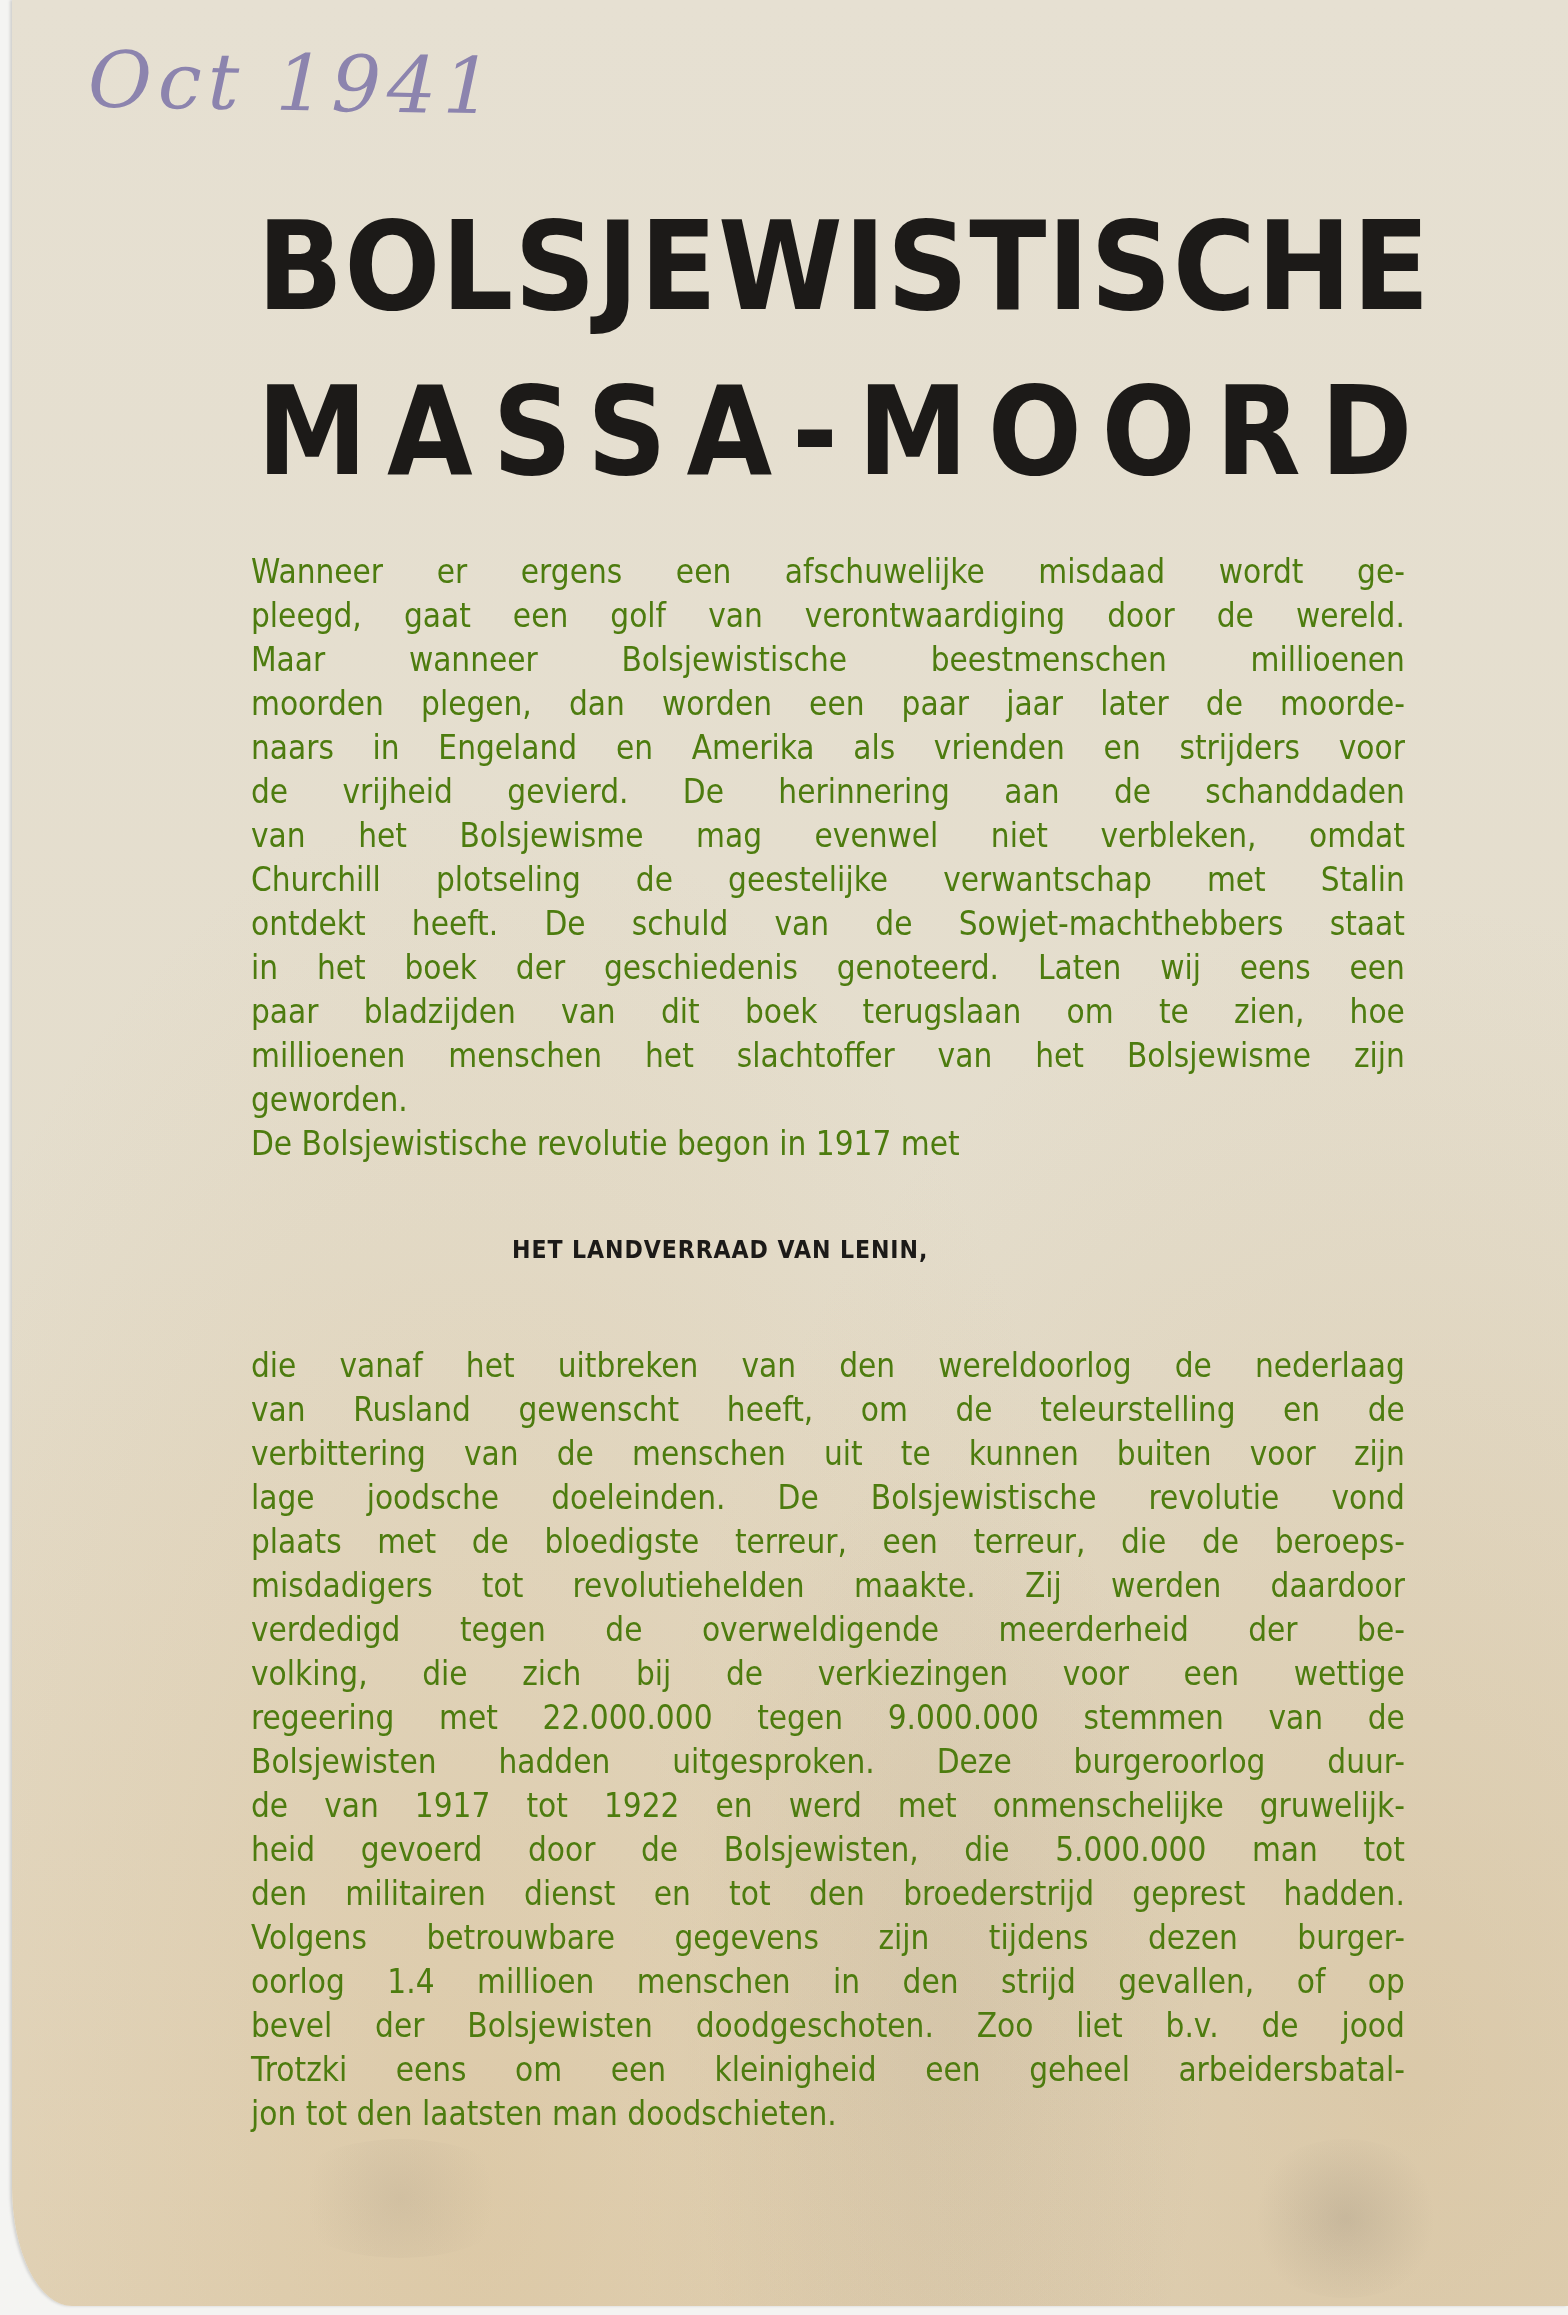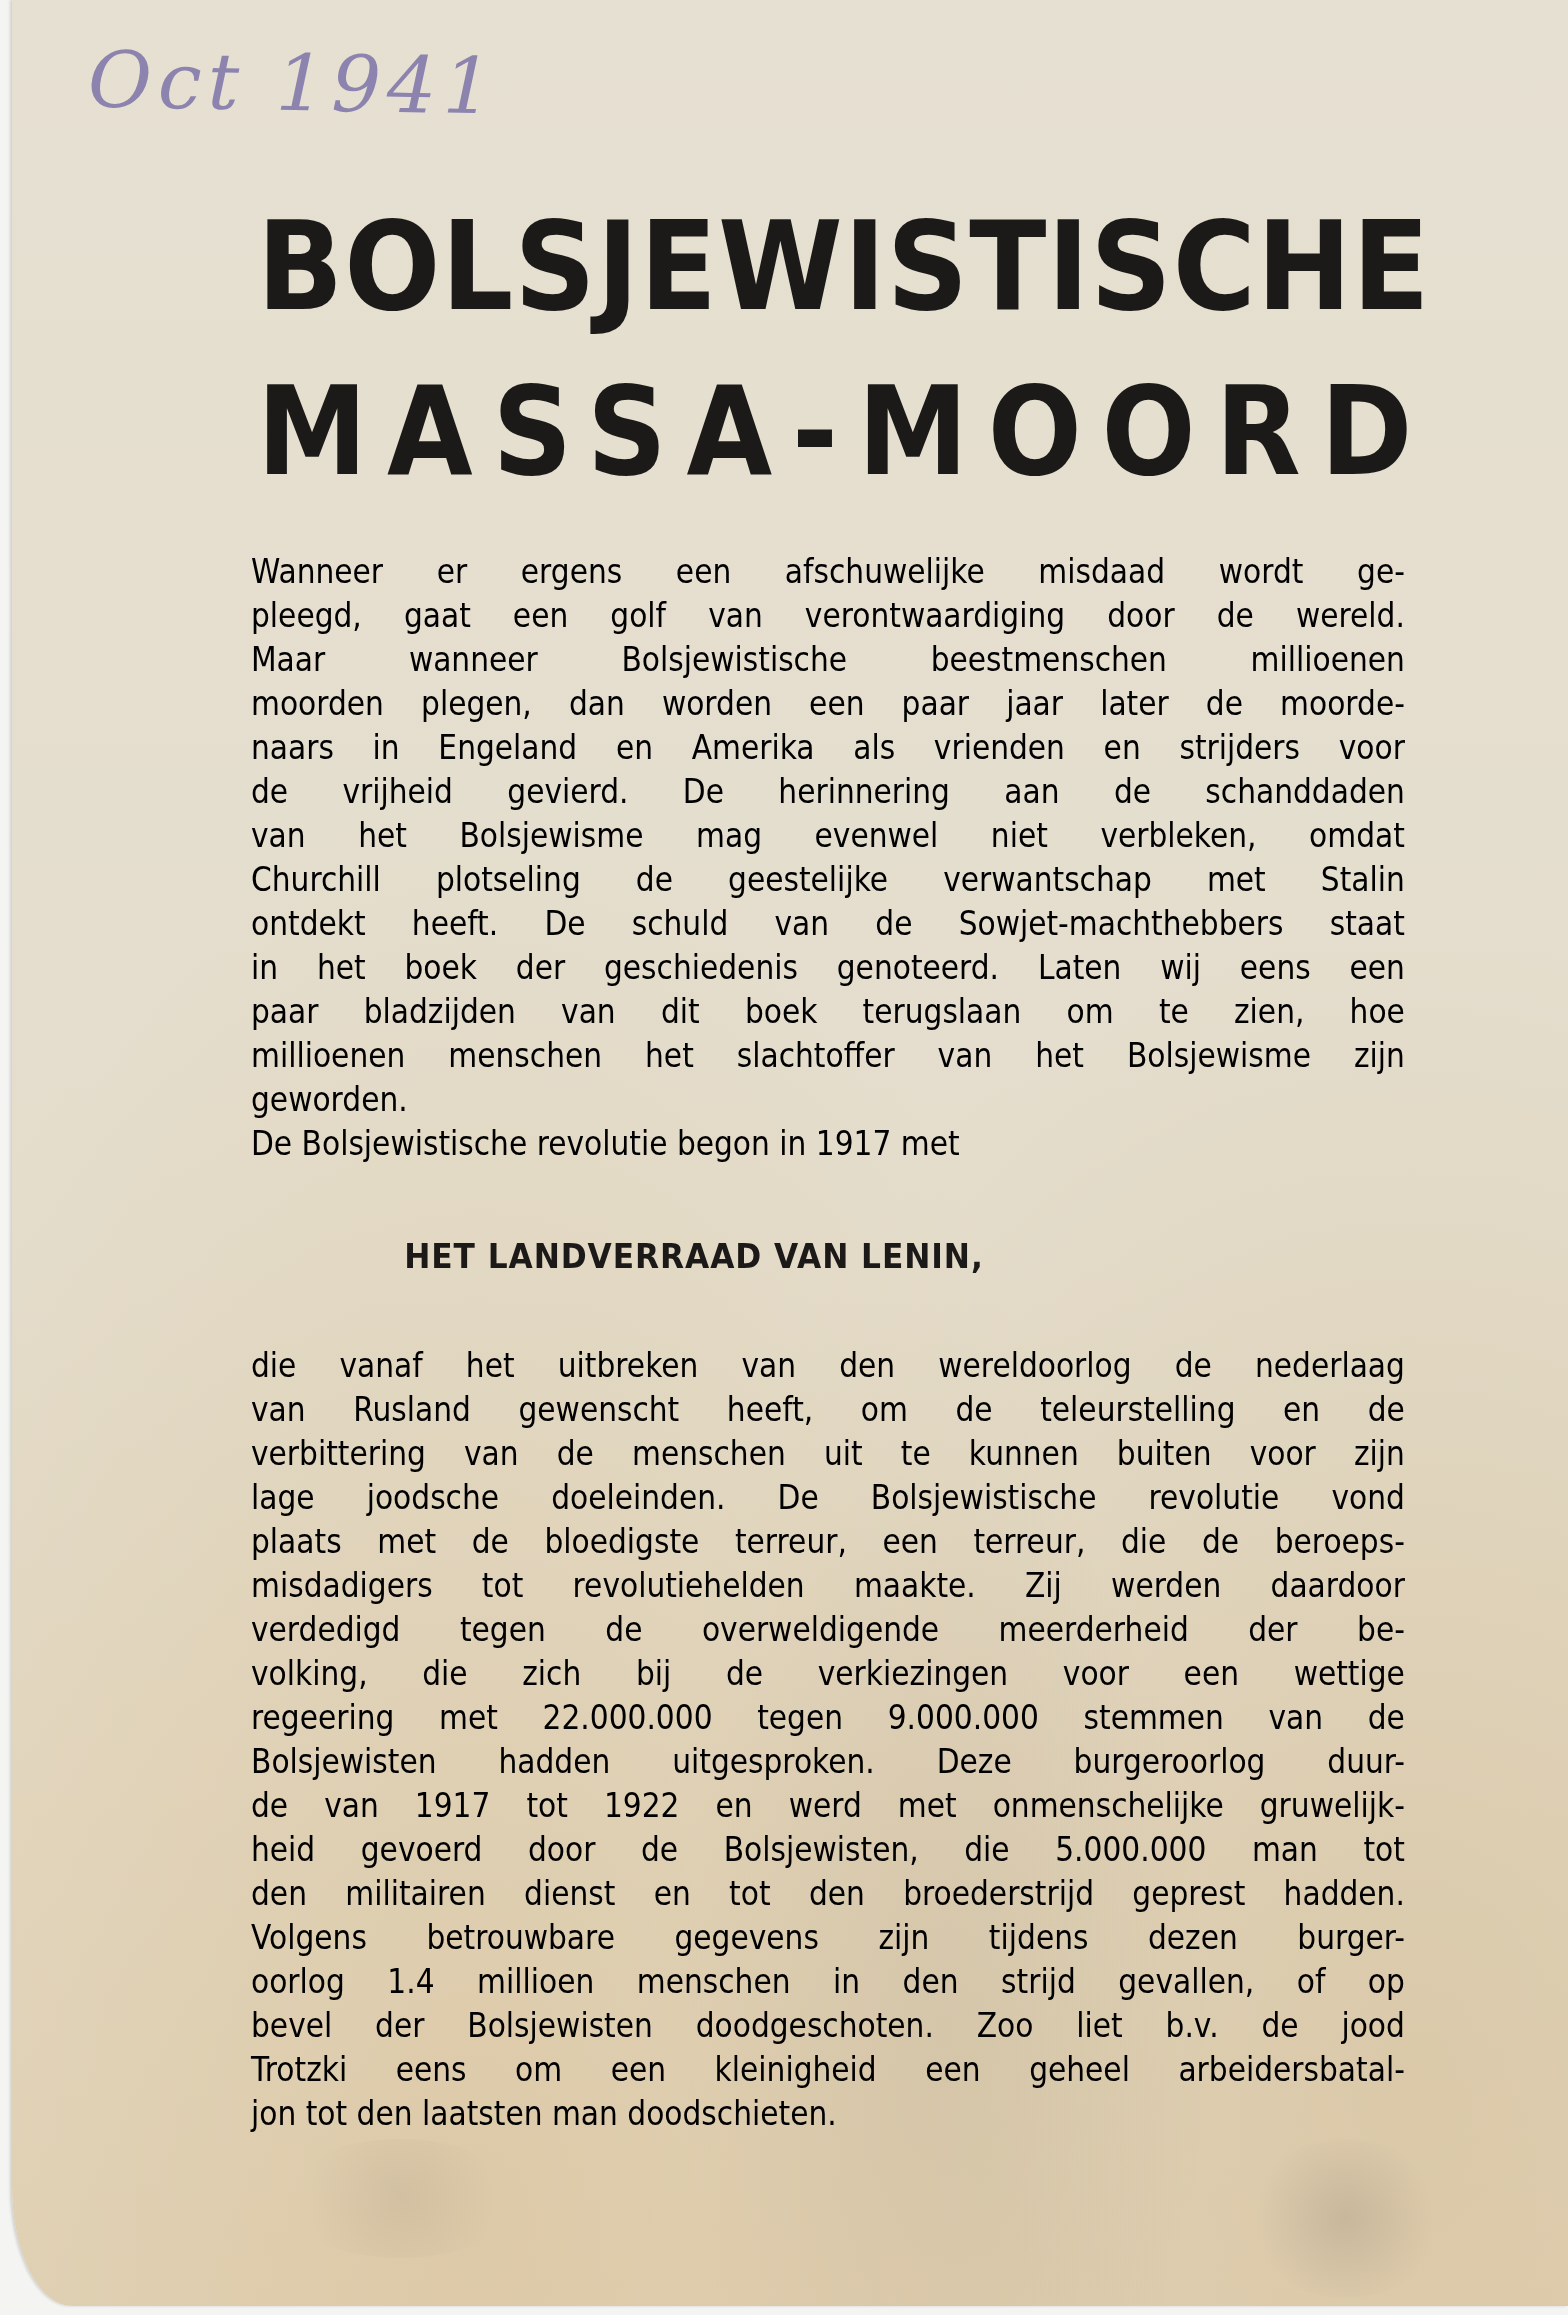--- a/index.html
+++ b/index.html
@@ -33,37 +33,38 @@
     font-weight: bold;
     color: #1c1a18;
     line-height: 1; white-space: nowrap;
   }
   .title.l1 { top: 205px; font-size: 123px; letter-spacing: 1px; transform: scaleX(0.92); transform-origin: left top; }
   .title.l2 { top: 370px; font-size: 123px; letter-spacing: 22px; transform: scaleX(0.9); transform-origin: left top; }
   .body-text {
     position: absolute; left: 251px; width: 1154px;
     font-family: "DejaVu Sans", sans-serif;
     font-size: 33px;
-    color: #000000;
+    color: #4d7c0f;
     line-height: 44px;
   }
   .body-text .line {
     display: block; white-space: nowrap;
     text-align: justify; text-align-last: justify;
     height: 44px;
     transform: scaleX(0.9); transform-origin: left top; width: 111.1%;
   }
   .body-text .line.last { text-align-last: left; }
   .para1 { top: 550px; }
   .para2 { top: 1323px; margin-top: 21px; }
   .subheading {
     position: absolute; left: 0; width: 1368px; top: 1236px; text-align: center;
     font-family: "DejaVu Sans", sans-serif;
-    font-weight: bold; font-size: 34px; letter-spacing: 1px;
+    font-weight: bold; font-size: 24px; letter-spacing: 1px;
     color: #1c1a18;
+    padding-left: 26px;
   }
   .subheading span { display: inline-block; transform: scaleX(0.92); margin-left: 20px; }
   .stain {
     position: absolute; border-radius: 50%;
     background: radial-gradient(circle, rgba(110,100,90,0.18), rgba(0,0,0,0) 70%);
   }
 </style>
 </head>
 <body>
 

